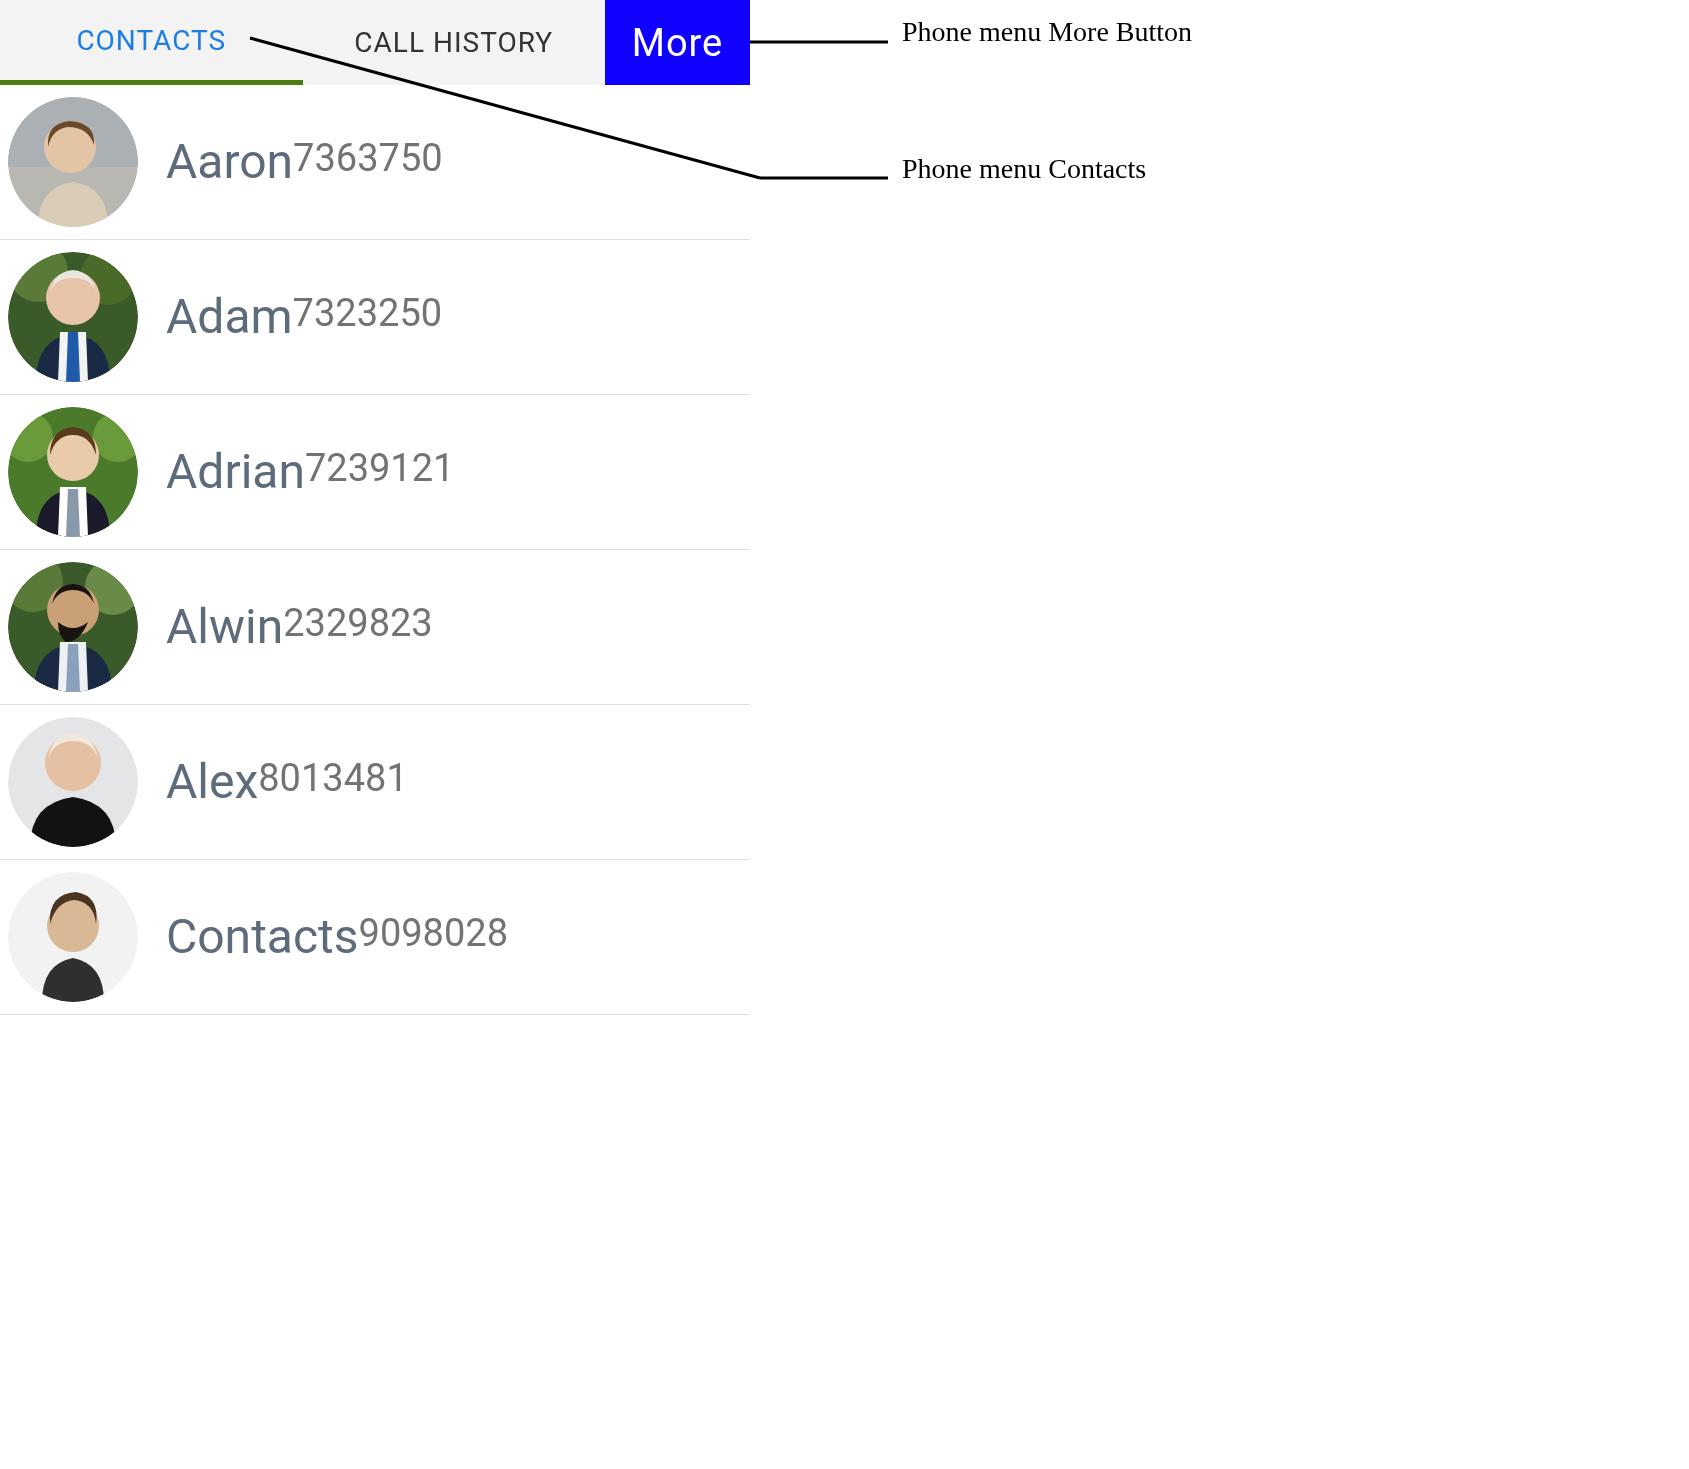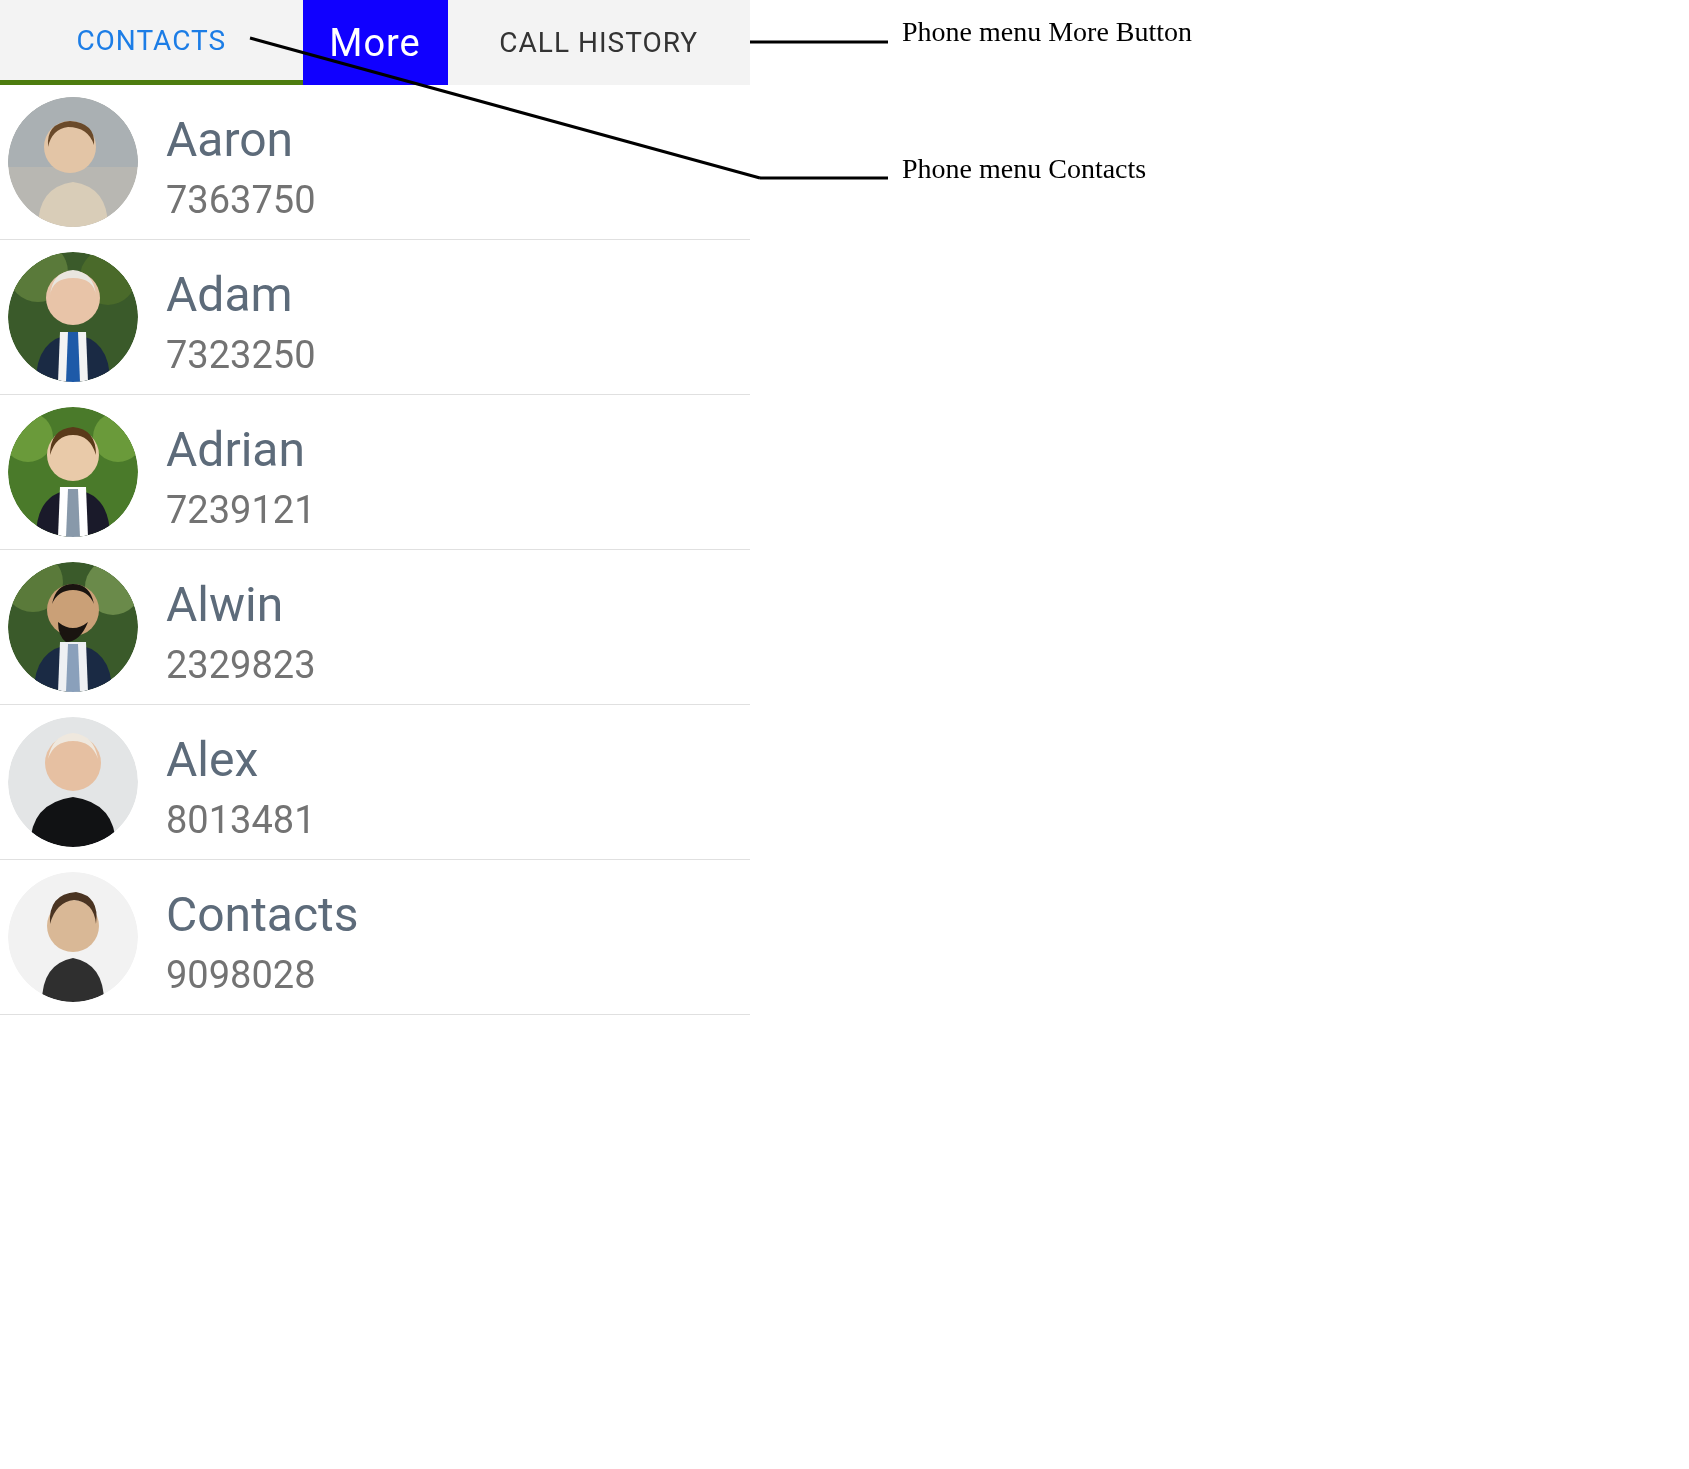--- a/index.html
+++ b/index.html
@@ -60,21 +60,21 @@
     .avatar {
       width: 130px;
       height: 130px;
       border-radius: 50%;
       flex: 0 0 130px;
       margin-right: 28px;
       overflow: hidden;
       position: relative;
     }
     .avatar svg { width: 100%; height: 100%; display: block; }
-    .contact-info { display: flex; flex-direction: column; margin-top: 12px; }
+    .contact-info { display: flex; flex-direction: row; margin-top: 12px; }
     .contact-name {
       font-size: 48px;
       color: #5d6b7a;
       line-height: 1.1;
       margin-bottom: 12px;
       font-weight: 400;
     }
     .contact-number {
       font-size: 38px;
       color: #737373;
@@ -94,22 +94,22 @@
       font-size: 28px;
       color: #000;
     }
   </style>
 </head>
 <body>
 
 <div class="phone-ui">
   <div class="tab-bar">
     <div class="tab tab-contacts">CONTACTS</div>
+    <div class="tab tab-call-history">CALL HISTORY</div>
     <div class="tab tab-more">More</div>
-    <div class="tab tab-call-history">CALL HISTORY</div>
   </div>
 
   <div class="contacts-list">
 
     <div class="contact-row">
       <div class="avatar">
         <svg viewBox="0 0 130 130">
           <defs>
               <clipPath id="c0">
                 <circle cx="65" cy="65" r="65"></circle>

